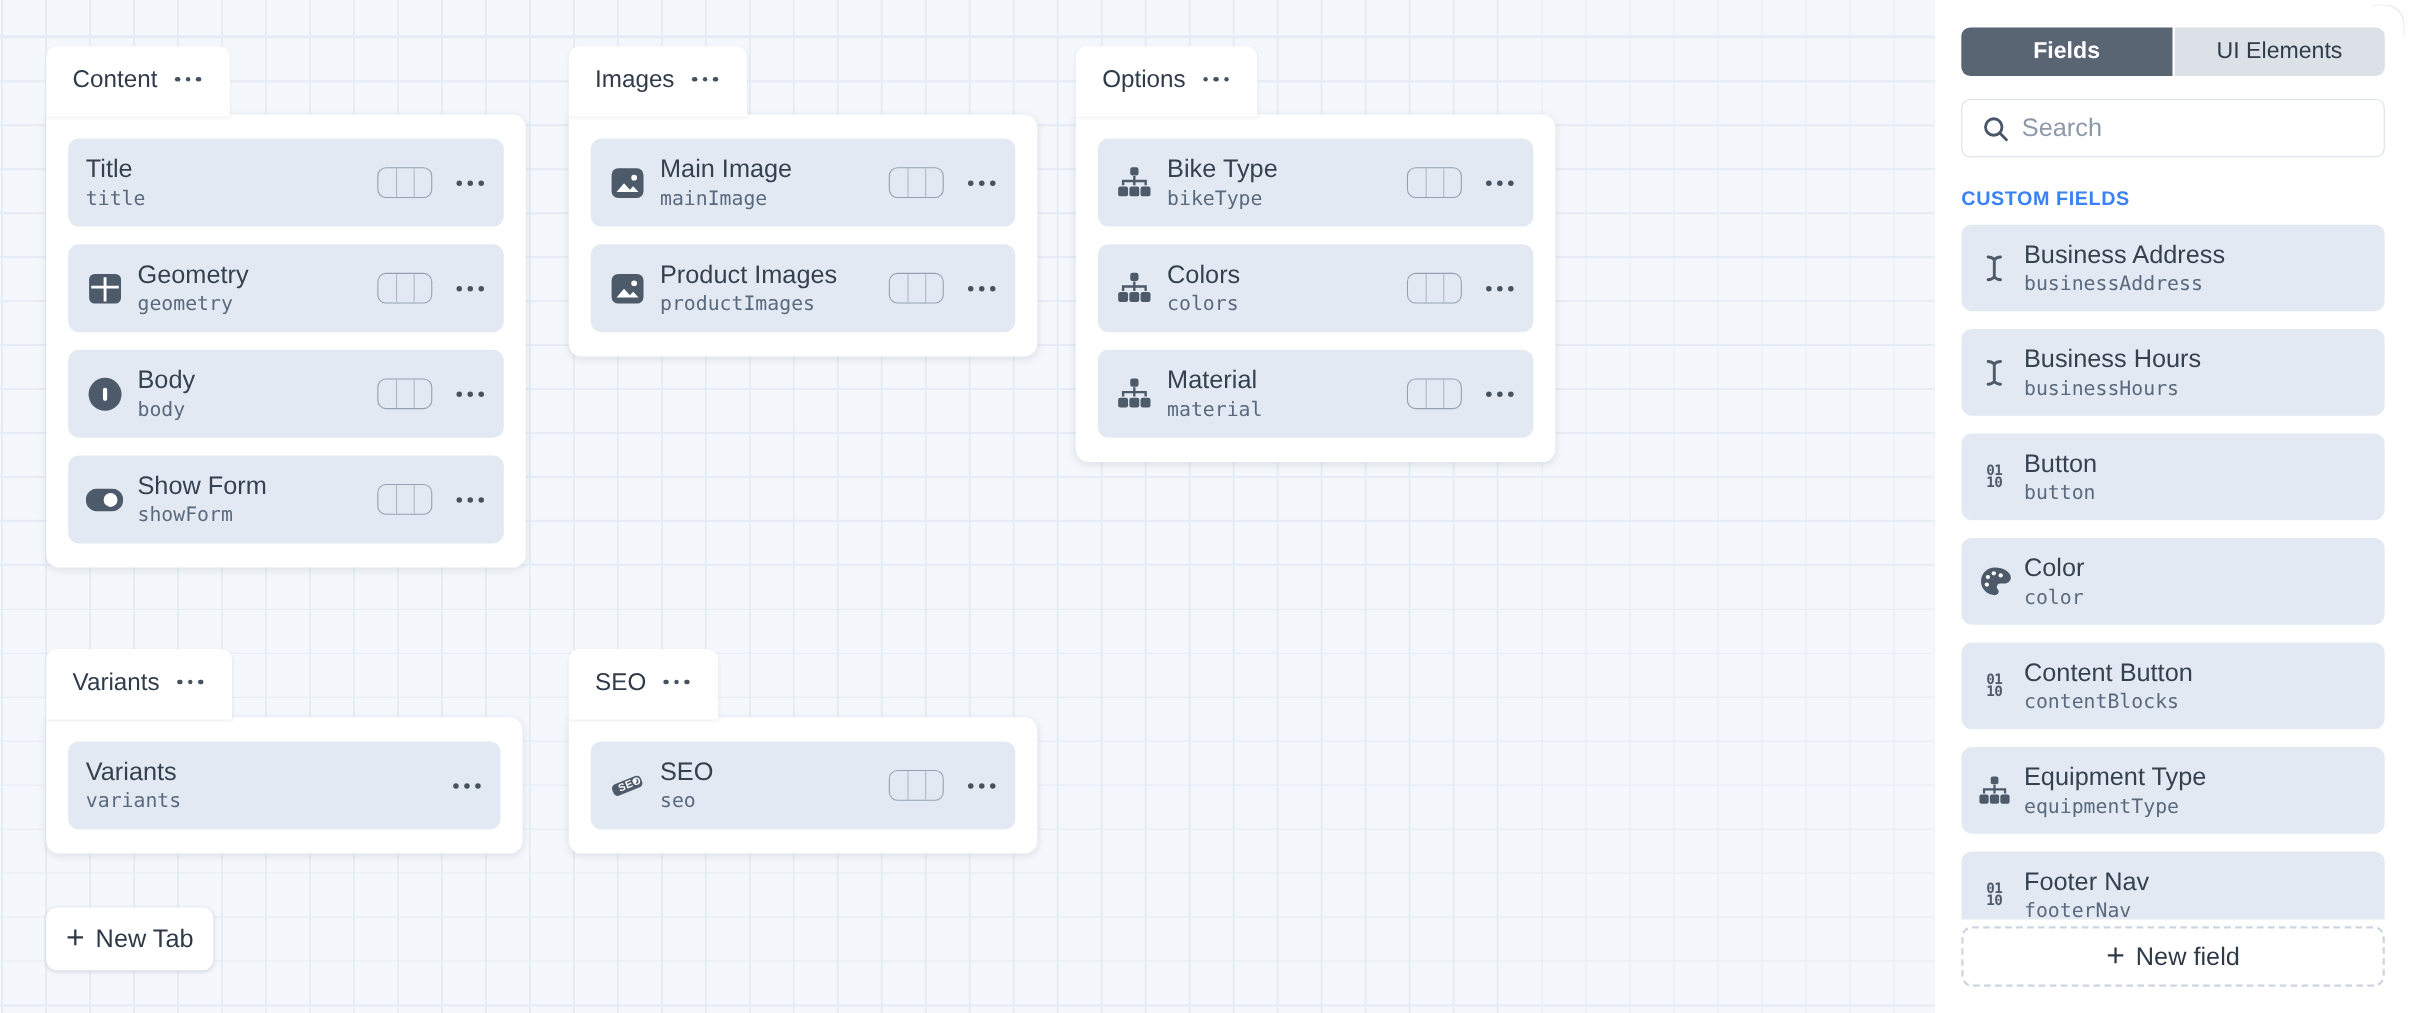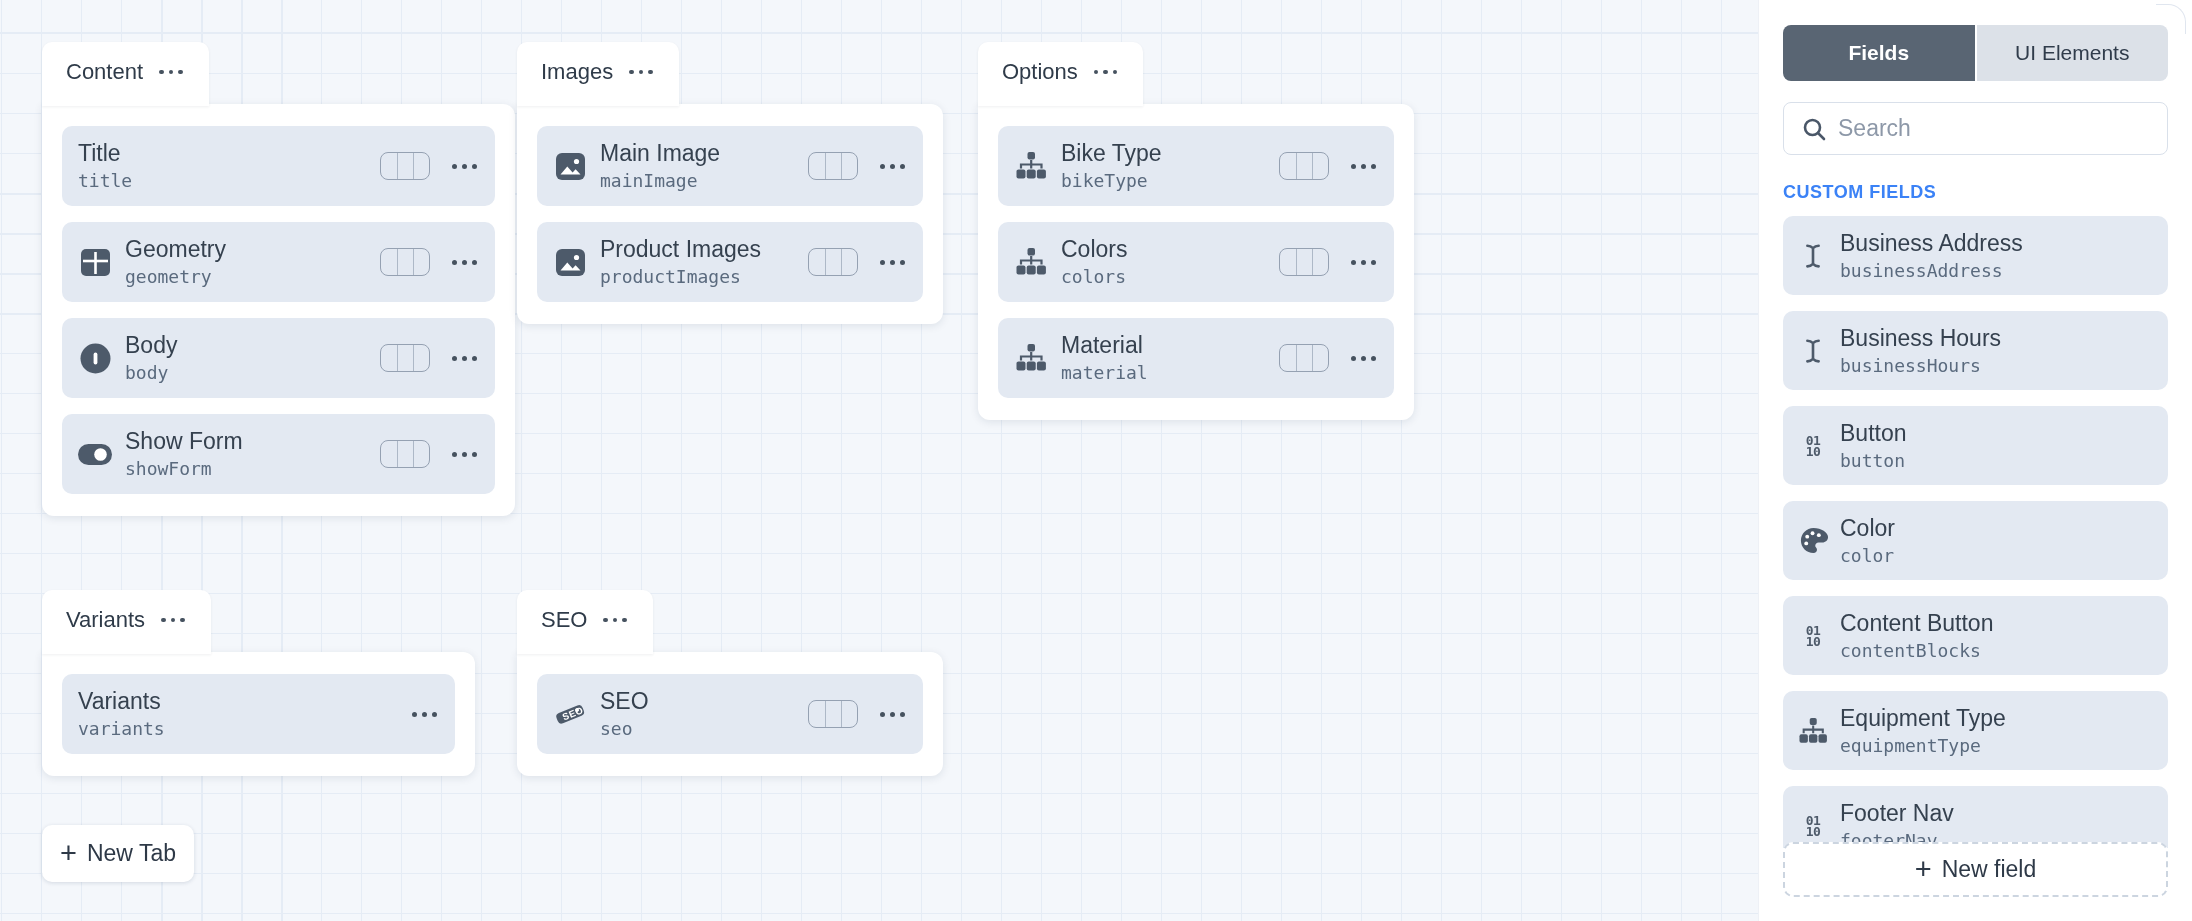--- a/index.html
+++ b/index.html
@@ -26,21 +26,21 @@
     border-radius:10px 10px 0 0; box-shadow:0 1px 3px rgba(30,41,59,.07); }
   .tab-label { font-size:22px; font-weight:500; color:#2f3b49; }
   .dots { display:inline-flex; align-items:center; gap:5px; margin-left:16px; cursor:pointer; }
   .dots i { width:5px; height:5px; border-radius:50%; background:#46525f; display:block; }
   .dots.sm i { width:4.5px; height:4.5px; }
 
   .card { position:relative; z-index:1; margin-top:-2px; background:#ffffff;
     border-radius:0 12px 12px 12px; padding:22px 20px;
     box-shadow:0 2px 8px rgba(15,35,70,.10);
     display:flex; flex-direction:column; gap:16px; }
-  .g-content  .card { width:473px; }
+  .g-content  .card { width:436px; }
   .g-images   .card { width:426px; }
   .g-options  .card { width:436px; }
   .g-variants .card { width:433px; }
   .g-seo      .card { width:426px; }
 
   .frow { display:flex; align-items:center; height:80px; background:#e3e9f2;
     border-radius:10px; padding:0 18px 0 16px; cursor:grab; }
   .ficon { width:34px; display:flex; justify-content:center; align-items:center;
     margin-right:13px; flex:0 0 auto; }
   .ftext { display:flex; flex-direction:column; justify-content:center; }
@@ -72,21 +72,21 @@
   .plus { font-size:29px; font-weight:400; color:#2e3947; line-height:1; }
   .btn-label { font-size:23px; font-weight:500; color:#2e3947; }
 
   
   .sidebar { position:absolute; left:1758px; top:0; width:434px; height:921px;
     background:#ffffff; border-left:1px solid #eef1f6; padding:25px 24px 0 24px; }
   .corner-arc { position:absolute; top:4px; right:6px; width:30px; height:30px;
     border-top:1.6px solid #e0e6ef; border-right:1.6px solid #e0e6ef;
     border-top-right-radius:18px; pointer-events:none; }
 
-  .segmented { display:flex; gap:2px; height:56px; }
+  .segmented { display:flex; gap:2px; height:44px; }
   .seg { flex:1; display:flex; align-items:center; justify-content:center;
     font-size:21px; border:none; cursor:pointer; }
   .seg.active { background:#596573; color:#ffffff; font-weight:600;
     border-radius:8px 0 0 8px; }
   .seg.inactive { background:#dce1e8; color:#303c4b; font-weight:500;
     border-radius:0 8px 8px 0; }
 
   .searchbox { margin-top:21px; height:53px; border:1.5px solid #d9e0ea;
     border-radius:8px; display:flex; align-items:center; padding:0 14px 0 16px;
     background:#ffffff; }

